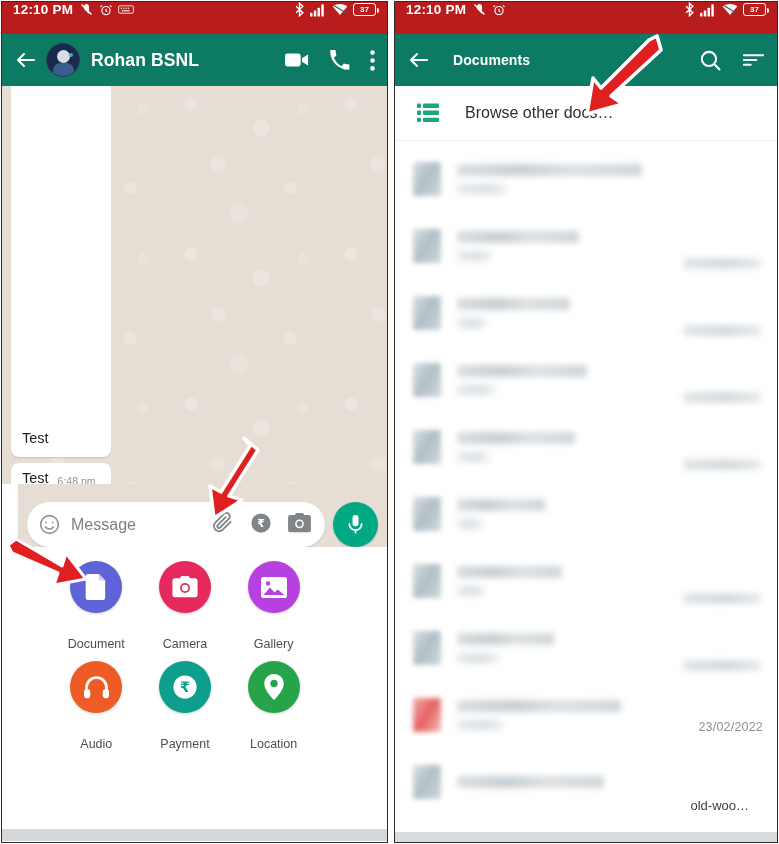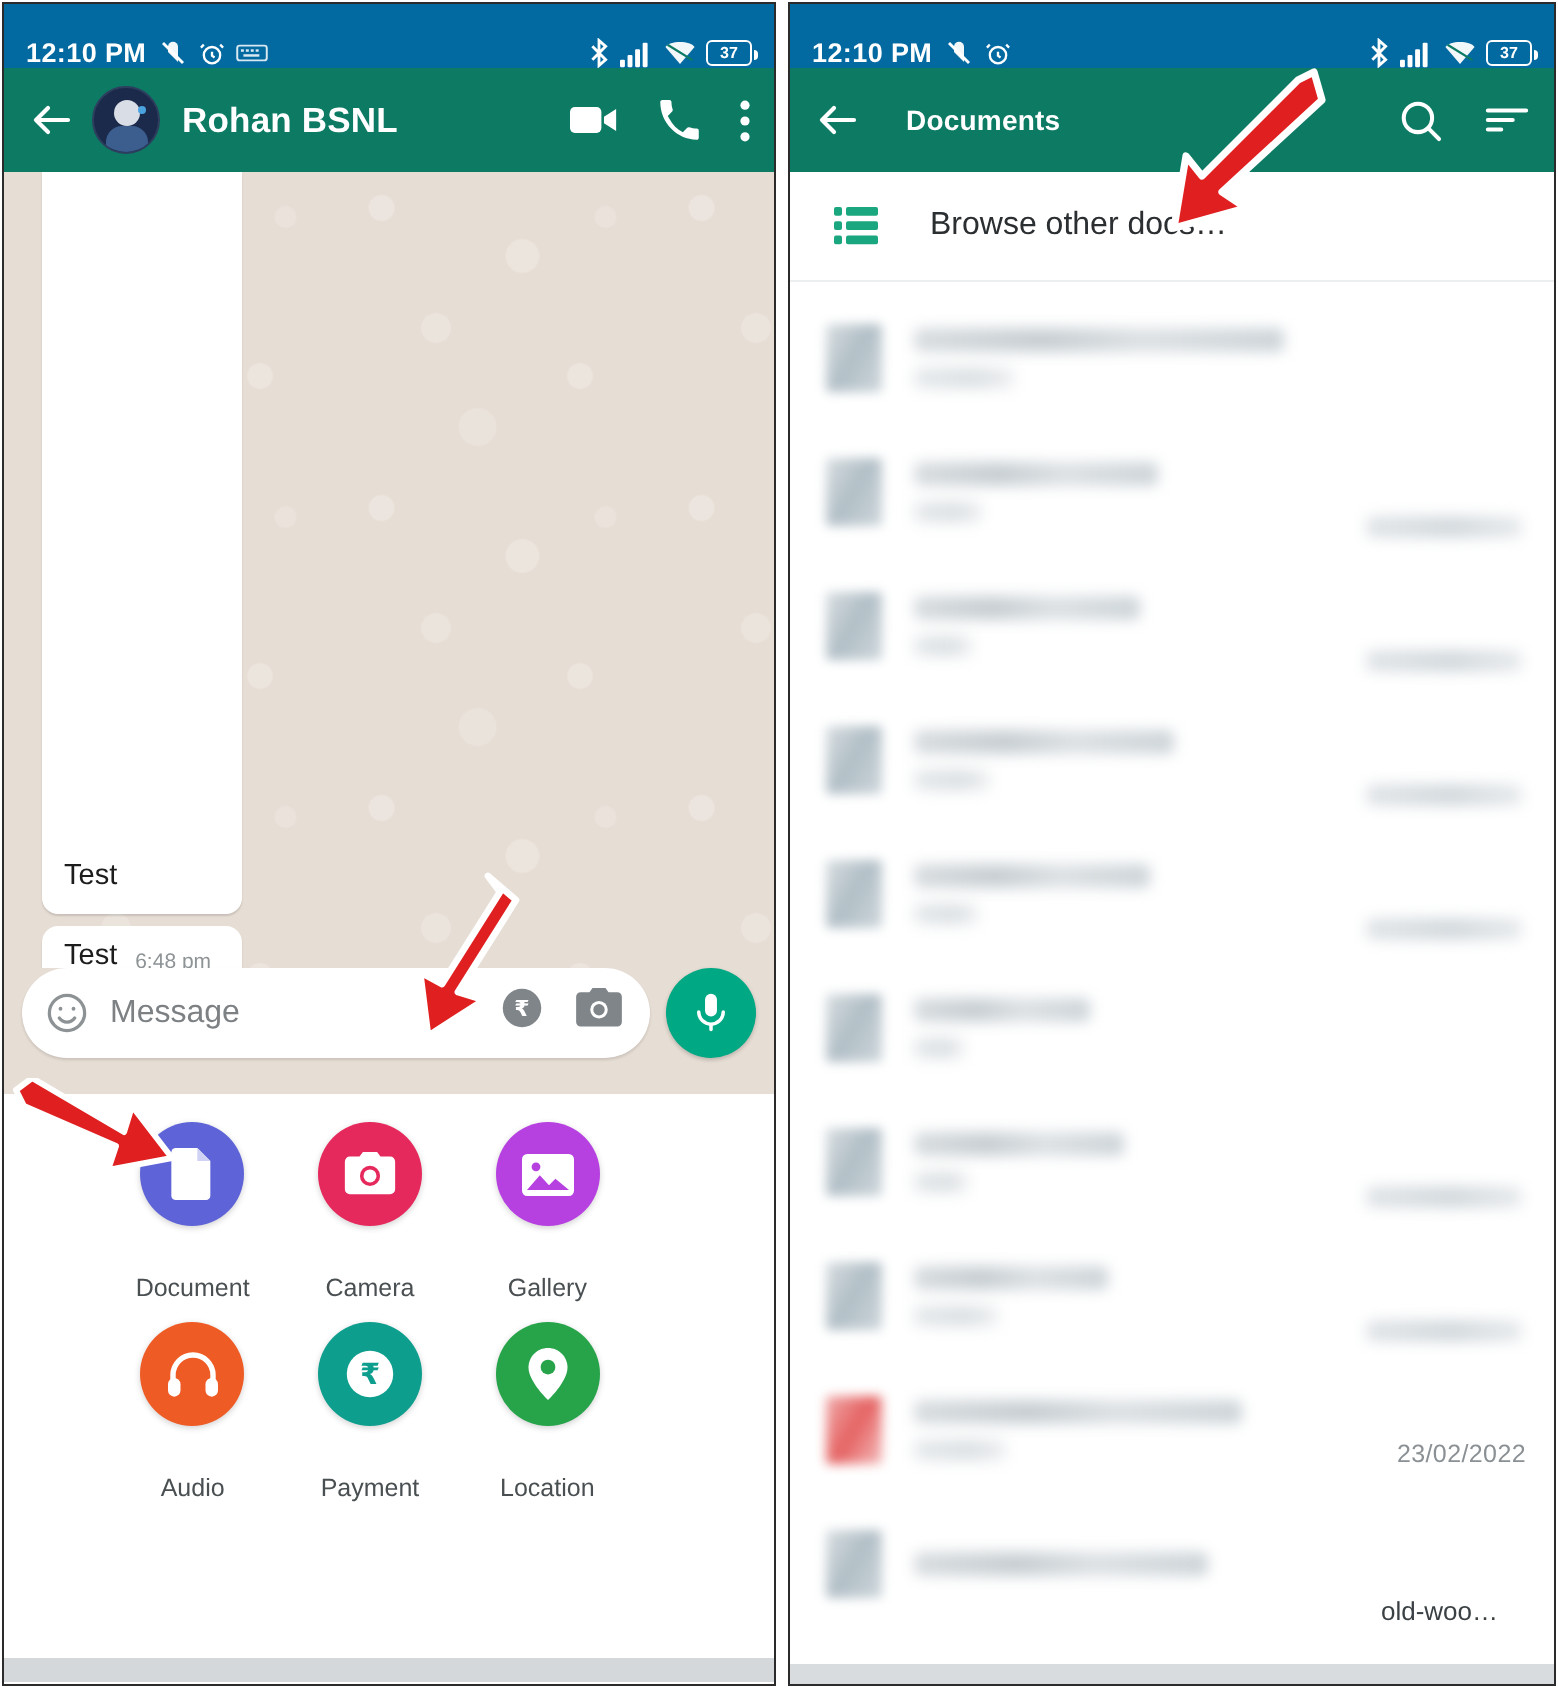--- a/index.html
+++ b/index.html
@@ -23,23 +23,23 @@
     background: #ffffff;
     border: 1px solid #2b2b2b;
     overflow: hidden;
   }
   .panel-left  { width: 387px; height: 842px; margin: 1px 0 0 1px; }
   .panel-right { width: 384px; height: 842px; margin: 1px 0 0 6px; }
 
   
   .statusbar {
     height: 32px;
-    background: #0369a1;
+    background: #b91c1c;
     display: flex;
-    align-items: flex-end;
+    align-items: flex-start;
     padding: 0 11px;
     color: #ffffff;
   }
   .sb-time {
     font-size: 13.5px;
     font-weight: bold;
     letter-spacing: .2px;
     white-space: nowrap;
   }
   .sb-left-icons { display: flex; align-items: center; gap: 5px; margin-left: 6px; }
@@ -125,21 +125,21 @@
       radial-gradient(circle at 62% 28%, rgba(255,255,255,.30) 0 8px, transparent 9px),
       radial-gradient(circle at 35% 52%, rgba(255,255,255,.28) 0 7px, transparent 8px),
       radial-gradient(circle at 80% 68%, rgba(255,255,255,.30) 0 6px, transparent 7px),
       radial-gradient(circle at 48% 85%, rgba(255,255,255,.25) 0 9px, transparent 10px),
       radial-gradient(circle at 88% 15%, rgba(255,255,255,.22) 0 5px, transparent 6px);
     background-size: 160px 150px;
     opacity: .75;
   }
   .bubble {
     position: absolute;
-    left: 19px;
+    left: 9px;
     background: #ffffff;
     border-radius: 8px;
     box-shadow: 0 1px 1px rgba(0,0,0,.13);
     padding: 7px 11px 6px 11px;
     max-width: 200px;
     text-align: right;
   }
   .bubble-1 { top: 0px; height: 371px; width: 100px; border-radius: 0 0 8px 8px; }
   .bubble-2 { top: 377px; width: 100px; }
   .bub-text {
@@ -150,23 +150,24 @@
   .bubble-1 .bub-text { position: absolute; bottom: 10px; left: 11px; }
   .bubble-2 { display: flex; align-items: flex-end; gap: 9px; padding: 6px 11px 7px 11px; }
   .bub-time { font-size: 10.5px; color: #8e9396; white-space: nowrap; }
 
   
   .input-row {
     position: relative;
     height: 63px;
     background: #e6ddd4;
     display: flex;
-    align-items: flex-start;
+    align-items: flex-end;
     padding: 0 9px;
     gap: 8px;
+    margin-left: 16px;
   }
   .input-pill {
     flex: 1;
     height: 45px;
     background: #ffffff;
     border-radius: 24px;
     display: flex;
     align-items: center;
     padding: 0 14px 0 11px;
     gap: 10px;

